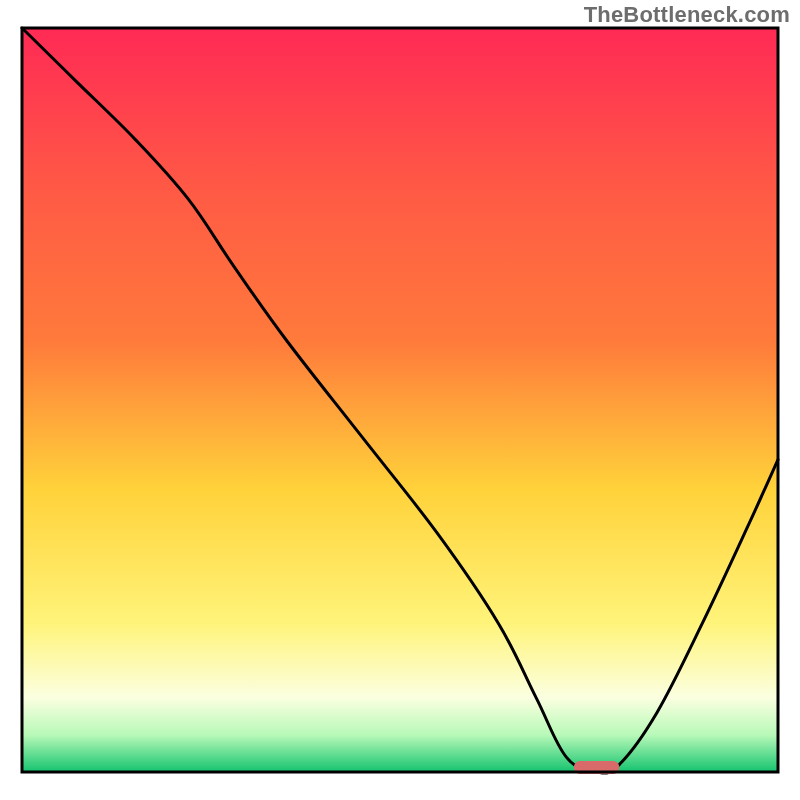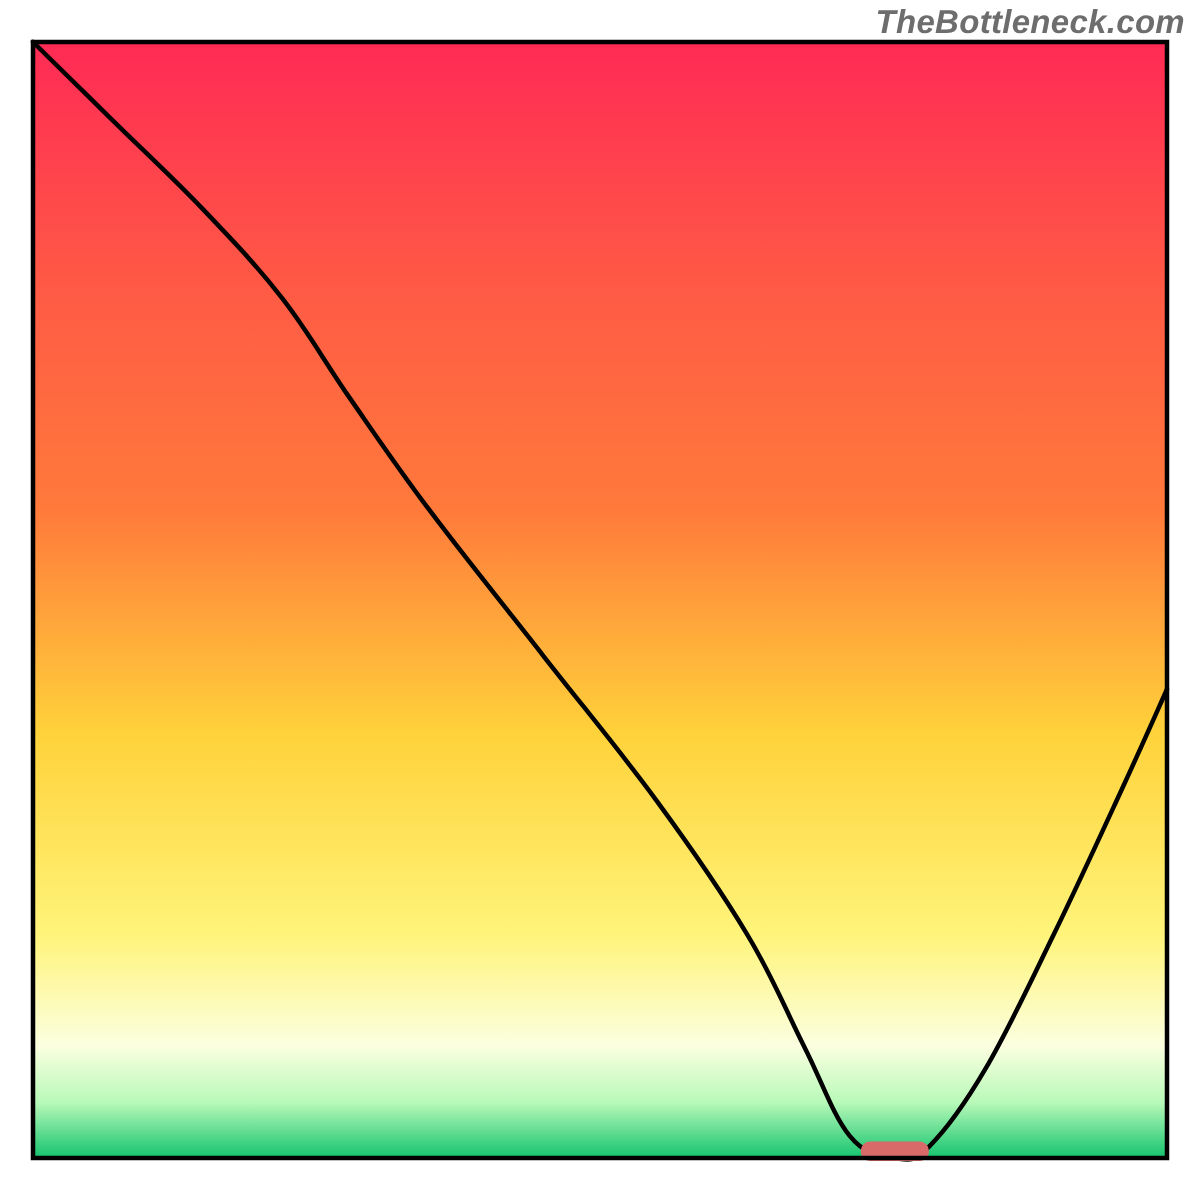--- a/index.html
+++ b/index.html
@@ -8,21 +8,20 @@
     width: 800px;
     height: 800px;
     overflow: hidden;
     background: #ffffff;
     font-family: Arial, Helvetica, sans-serif;
   }
   .stage {
     position: relative;
     width: 800px;
     height: 620px;
-    font-style: italic;
   }
   .watermark {
     position: absolute;
     top: 2px;
     right: 10px;
     font-size: 22px;
     font-weight: 600;
     color: #6d6d6d;
     letter-spacing: 0.2px;
     user-select: none;

